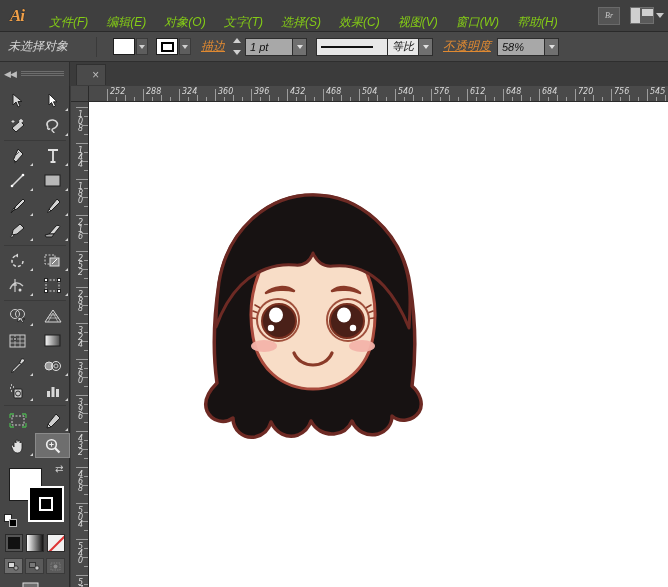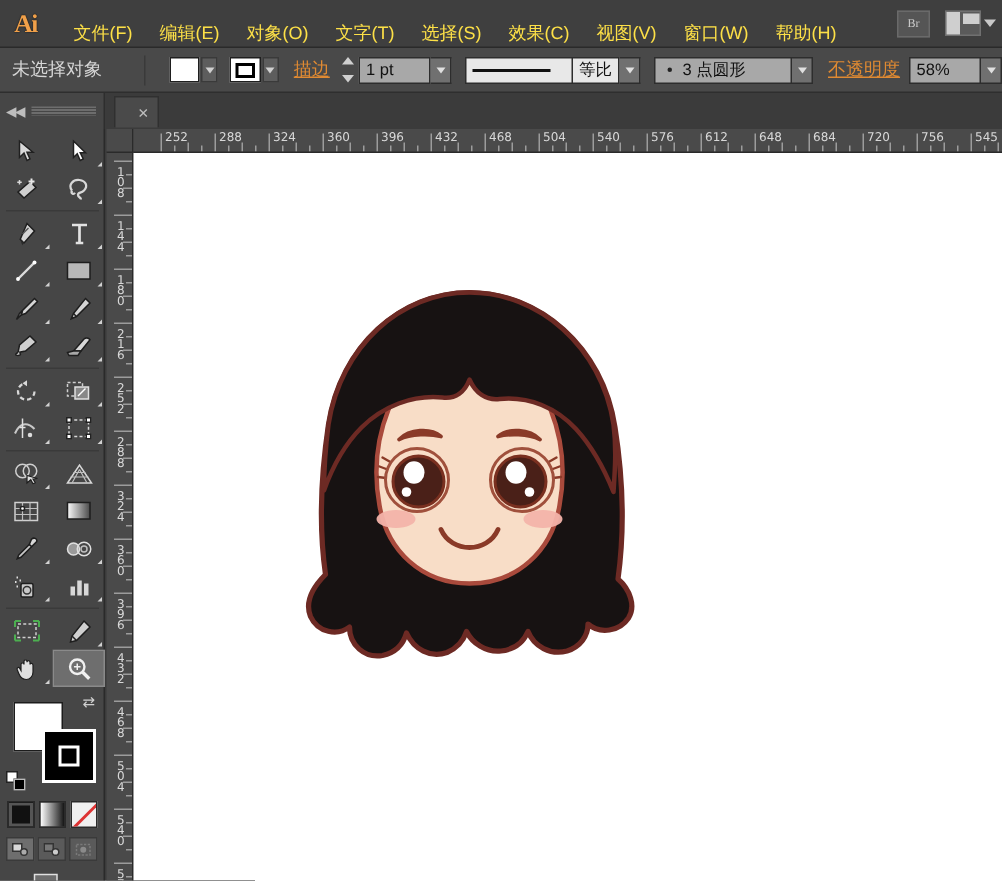--- a/index.html
+++ b/index.html
@@ -3,40 +3,40 @@
 <meta charset="utf-8">
 <style>
   * { box-sizing: border-box; margin: 0; padding: 0; }
   html, body {
     width: 668px; height: 587px;
     overflow: hidden;
     background: #3b3b3b;
     font-family: "Liberation Sans", "DejaVu Sans", sans-serif;
     -webkit-font-smoothing: none;
   }
-  #app { position: relative; width: 668px; height: 424px; }
+  #app { position: relative; width: 668px; height: 424px; font-style: italic; }
 
   
   .menubar {
     position: absolute; left: 0; top: 0; width: 668px; height: 32px;
     background: #3f3f3f;
     border-bottom: 1px solid #2a2a2a;
     display: flex; align-items: center;
   }
   .ai-logo {
     width: 30px; height: 30px; margin-left: 2px;
     display: flex; align-items: center; justify-content: center;
     color: #f0a04a; font-weight: bold; font-size: 17px;
     font-family: "Liberation Serif", serif;
     letter-spacing: -1px;
     text-shadow: 0 0 1px #000;
   }
   .menu-items { display: flex; align-items: center; margin-left: 8px; }
   .menu-item {
-    color: #fde047; font-size: 12px; padding: 3px 9px;
+    color: #84cc16; font-size: 12px; padding: 3px 9px;
     white-space: nowrap; cursor: default; margin-top: 13px;
   }
   .menubar-right {
     margin-left: auto; display: flex; align-items: center;
     padding-right: 4px; height: 100%;
   }
   .br-btn {
     width: 22px; height: 18px; background: #555; border: 1px solid #6a6a6a;
     color: #c9c9c9; font-size: 8px; display: flex;
     align-items: center; justify-content: center; margin-right: 10px;
@@ -301,29 +301,20 @@
     <div class="combined">
       <div class="stroke-preview">
         <div class="ln"></div>
       </div>
       <div class="field" style="border-left:none;background:#e8e8e8;">等比</div>
       <div class="combo-caret">
           <b></b>
         </div>
     </div>
 
-    <div class="combined">
-      <div class="profile-field">
-        <span class="dot"></span>
-        <span>3 点圆形</span>
-      </div>
-      <div class="combo-caret">
-          <b></b>
-        </div>
-    </div>
 
     <div class="link-orange">不透明度</div>
     <div class="combo" style="margin-left:6px">
       <div class="field wide">58%</div>
       <div class="combo-caret">
           <b></b>
         </div>
     </div>
   </div>
 

